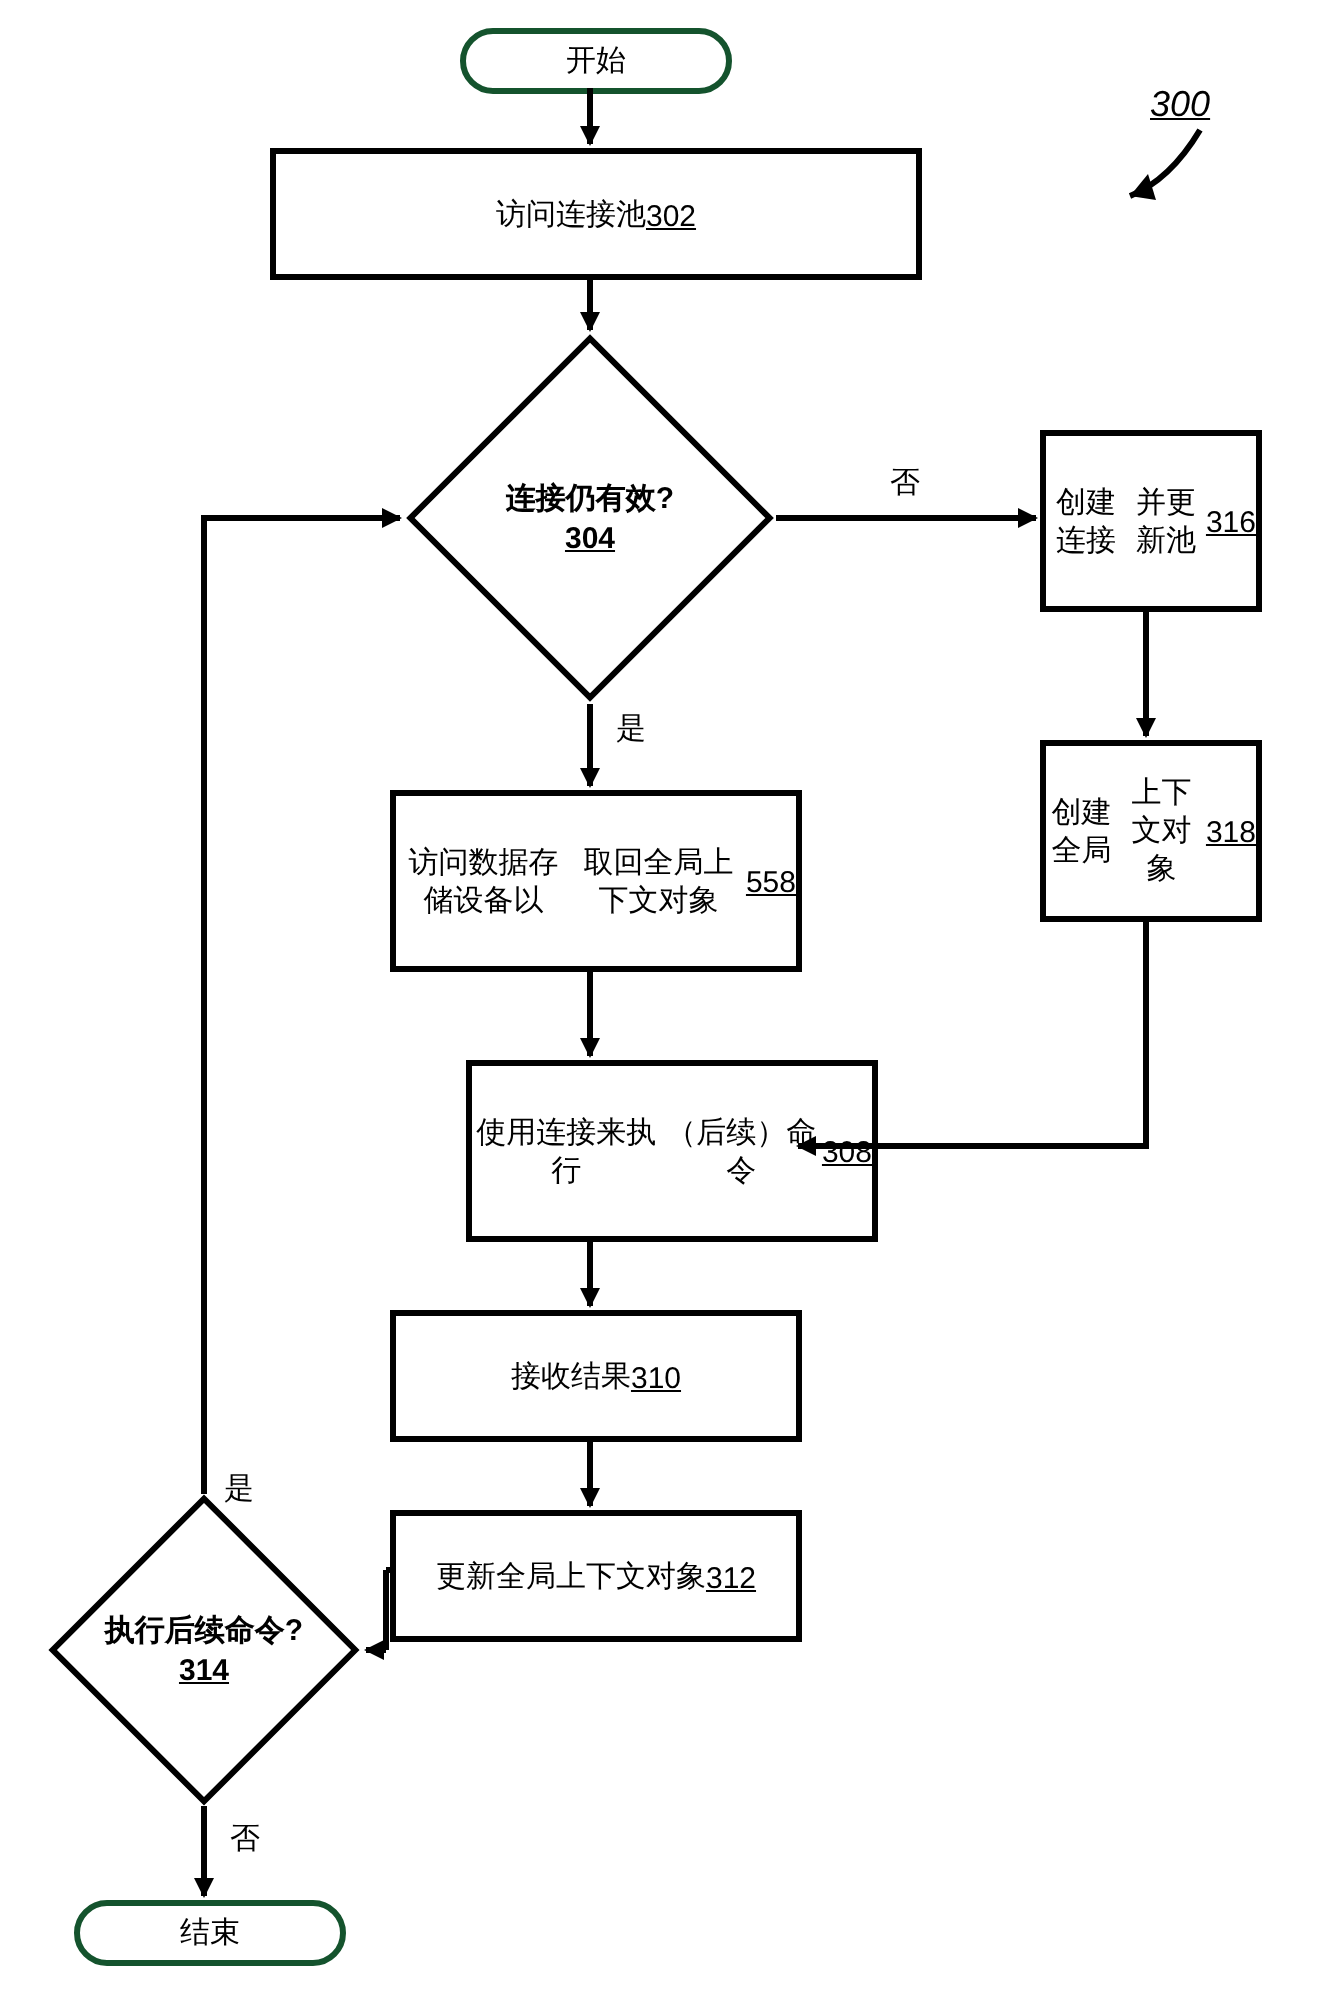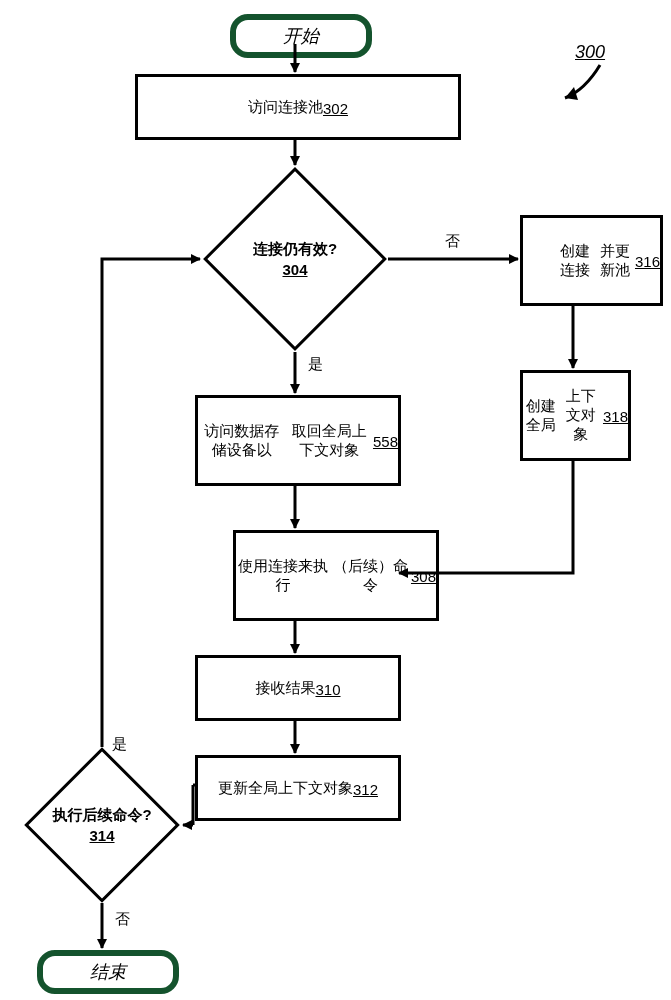--- a/index.html
+++ b/index.html
@@ -8,27 +8,26 @@
     width: 671px;
     height: 1000px;
     background: white;
     font-family: "Microsoft YaHei", "SimSun", sans-serif;
     font-size: 15px;
     position: relative;
   }
   .container { position: relative; width: 671px; height: 1000px; }
   .terminator {
     position: absolute;
-    border: 6px solid #14532d;
+    border: 3px solid #14532d;
     border-radius: 18px;
     text-align: center;
     padding: 4px 0;
     background: white;
-    font-size: 18px;
-    font-style: italic;
+    font-size: 15px;
   }
   .process {
     position: absolute;
     border: 3px solid #000000;
     text-align: center;
     background: white;
     font-size: 15px;
     display: flex;
     flex-direction: row;
     justify-content: center;
@@ -100,21 +99,21 @@
   </div>
 
   <div class="decision-wrap" style="left:230px; top:194px; width:130px; height:130px;">
     <div class="decision-shape"></div>
     <div class="decision-text">
       <div>连接仍有效?</div>
       <div class="ref">304</div>
     </div>
   </div>
 
-  <div class="process" style="left:520px; top:215px; width:105px; height:85px;padding-left:32px;">
+  <div class="process" style="left:520px; top:215px; width:105px; height:85px;">
     <div>创建连接</div>
     <div>并更新池</div>
     <div class="ref">316</div>
   </div>
 
   <div class="process" style="left:520px; top:370px; width:105px; height:85px;">
     <div>创建全局</div>
     <div>上下文对象</div>
     <div class="ref">318</div>
   </div>

